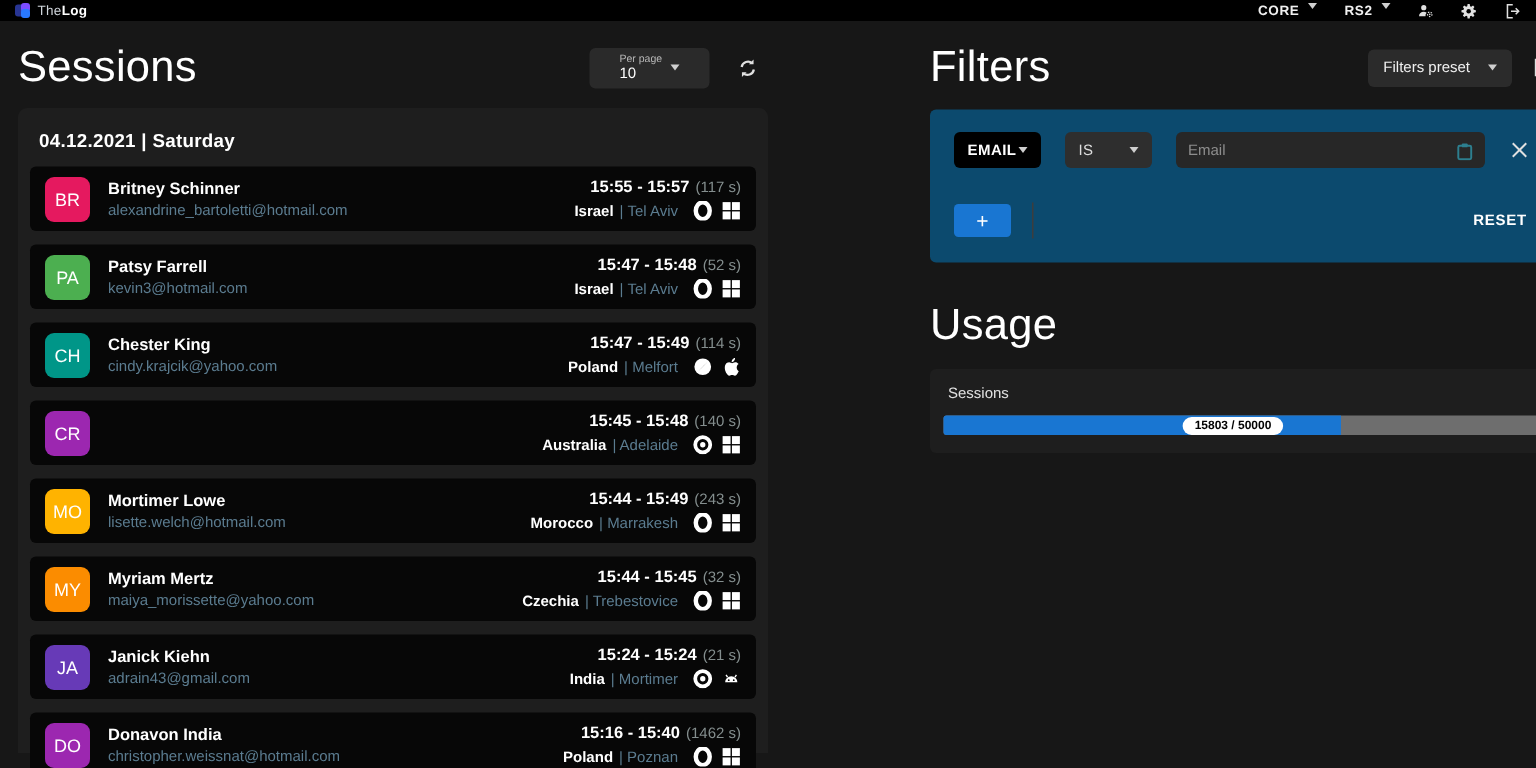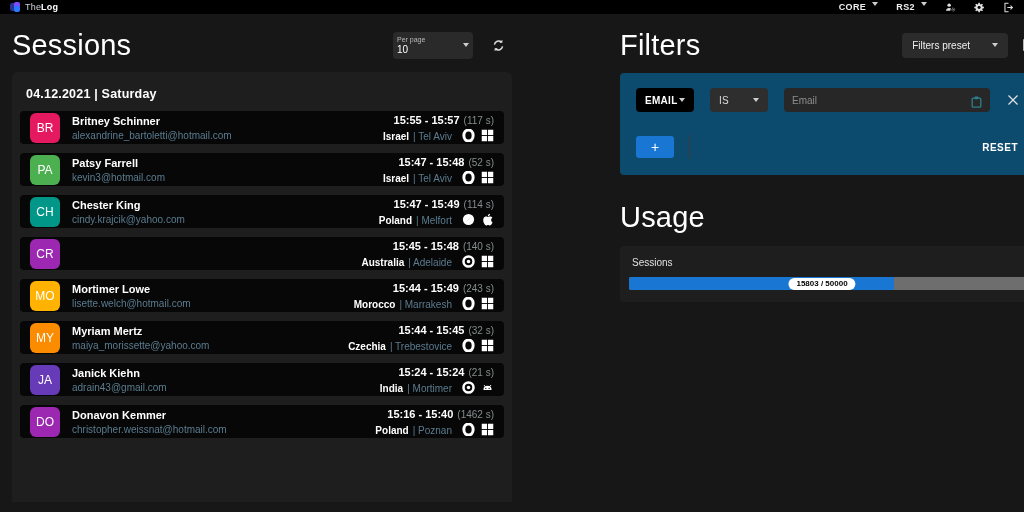--- a/index.html
+++ b/index.html
@@ -35,36 +35,36 @@
   .col-left { width:500px; flex:none; }
   .col-right { margin-left:108px; width:416px; flex:none; }
 
   h1.page-title { font-size:29px; font-weight:400; letter-spacing:.2px; }
 
   
   .left-header { display:flex; align-items:center; margin-top:15px; height:32px; }
   .left-header .page-title { flex:1; }
   .per-page {
     width:80px; height:27px; background:#2a2a2a; border-radius:4px;
-    padding:3px 4px; display:flex; align-items:center; cursor:pointer;
+    padding:3px 20px; display:flex; align-items:center; cursor:pointer;
   }
   .per-page .pp-text { flex:1; }
   .pp-label { font-size:7px; color:#b9b9b9; display:block; line-height:8px; }
   .pp-value { font-size:10px; color:#fff; display:block; line-height:11px; }
   .refresh { margin:0 6px 0 18px; width:15px; height:15px; cursor:pointer; }
   .refresh svg { width:15px; height:15px; }
 
   
   .sessions-panel {
     margin-top:11px; background:#1e1e1e; border-radius:6px 6px 0 0;
     padding:7px 8px 0 8px; height:430px;
   }
   .date-header { font-size:12.5px; font-weight:700; padding:8px 6px 10px 6px; letter-spacing:.2px; }
   .session-row {
-    height:33px; margin-bottom:9px; background:#070707; border-radius:4px;
+    height:43px; margin-bottom:9px; background:#070707; border-radius:4px;
     display:flex; align-items:center; padding:16px 10px; cursor:pointer;
   }
   .avatar {
     width:30px; height:30px; border-radius:6px; flex:none;
     display:flex; align-items:center; justify-content:center;
     font-size:12px; font-weight:500; color:#fff; margin-right:12px;
   }
   .who { display:flex; flex-direction:column; gap:3px; min-width:0; }
   .s-name { font-size:11px; font-weight:700; color:#fff; white-space:nowrap; }
   .s-email { font-size:10px; color:#5b7c90; white-space:nowrap; }
@@ -76,21 +76,21 @@
   .s-city { font-size:10px; color:#5b7c90; }
   .bicons { display:inline-flex; align-items:center; gap:6px; margin-left:6px; }
   .bicon { width:13px; height:13px; display:inline-flex; }
   .bicon svg { width:13px; height:13px; }
 
   
   .right-header { display:flex; align-items:center; margin-top:15px; height:32px; }
   .right-header .page-title { flex:1; }
   .preset-btn {
     height:25px; background:#2b2b2b; border-radius:4px; padding:0 10px;
-    display:flex; align-items:center; gap:22px; font-size:10px; color:#f0f0f0; cursor:pointer;
+    display:flex; align-items:center; gap:12px; font-size:10px; color:#f0f0f0; cursor:pointer;
   }
   .save-icon { margin-left:14px; width:14px; height:14px; cursor:pointer; }
   .save-icon svg { width:14px; height:14px; }
 
   .filters-panel {
     margin-top:12px; background:#0c4a6e; border-radius:4px;
     padding:15px 16px 16px 16px;
   }
   .filter-row1 { display:flex; align-items:center; gap:16px; }
   .chip {
@@ -446,21 +446,21 @@
                     </svg>
                   </span>
                 </span>
       </span>
     </span>
   </div>
 
   <div class="session-row">
     <span class="avatar" style="background: rgb(156, 39, 176);">DO</span>
     <span class="who">
-      <span class="s-name">Donavon Kemmer</span>
+      <span class="s-name">Donavon India</span>
       <span class="s-email">christopher.weissnat@hotmail.com</span>
     </span>
     <span class="meta">
       <span class="meta-line">
         <span class="s-time">15:16 - 15:40</span>
         <span class="s-duration">(1462 s)</span>
       </span>
       <span class="meta-line">
         <span class="s-country">Poland</span>
         <span class="s-city">| Poznan</span>

